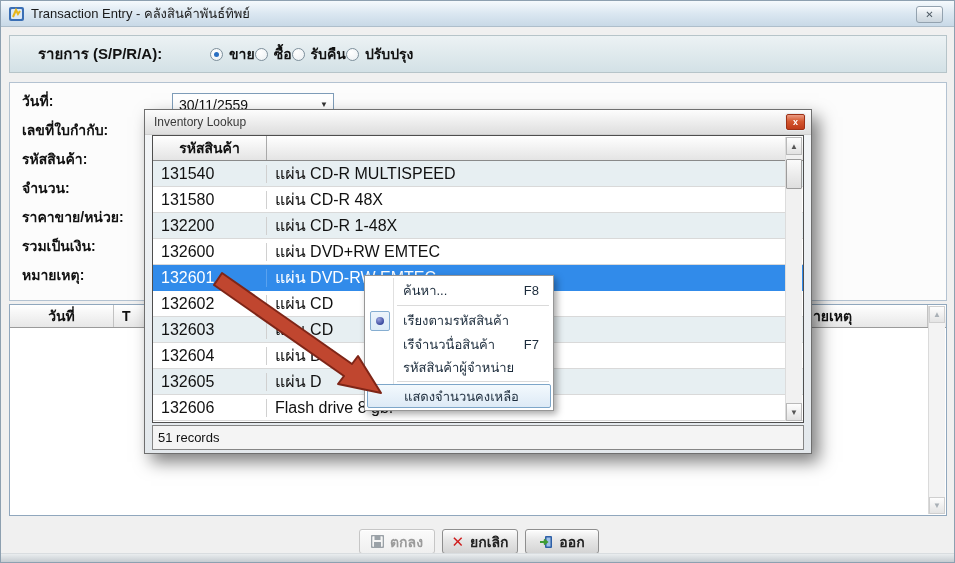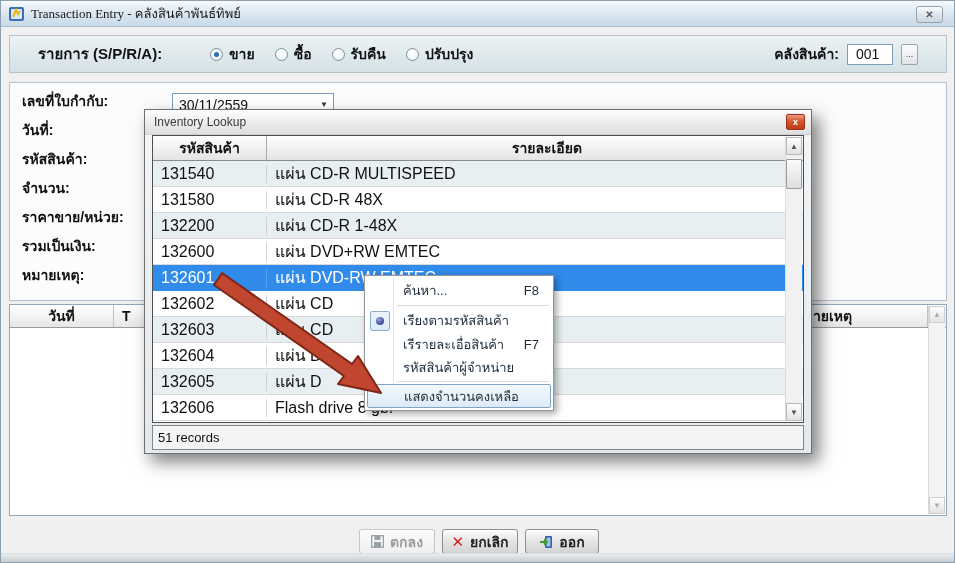--- a/index.html
+++ b/index.html
@@ -5,35 +5,35 @@
   * { margin:0; padding:0; box-sizing:border-box; }
   html,body { background:#cfd4d9; }
   body { font-family:"Liberation Sans","DejaVu Sans",sans-serif; }
 
   .window { position:relative; width:955px; height:563px; background:#f0f0f0;
             border:1px solid #8da0b0; overflow:hidden; }
 
   
   .titlebar { position:absolute; left:0; top:0; right:0; height:26px;
               background:linear-gradient(#f5fafd, #dbe7f1 50%, #c8d9e7);
-              border-bottom:1px solid #aebecb; display:flex; align-items:center;font-family:Liberation Serif, serif; }
+              border-bottom:1px solid #aebecb; display:flex; align-items:center; }
   .app-icon { width:17px; height:16px; margin:0 6px 0 7px; }
   .title-text { font-size:13px; color:#1a1a1a; }
   .win-close { position:absolute; right:11px; top:5px; width:27px; height:17px;
                background:linear-gradient(#fdfeff,#dfe6ec 50%,#ccd6de);
                border:1px solid #93a2af; border-radius:3px;
                font-size:10px; font-weight:bold; color:#4e5a64;
                display:flex; align-items:center; justify-content:center; cursor:default; }
 
   
   .toppanel { position:absolute; left:8px; top:34px; width:938px; height:38px;
               background:linear-gradient(#ecf2f4,#d3e1e6);
               border:1px solid #b6c4c9; display:flex; align-items:center; padding:0 28px; }
   .trans-label { font-size:15px; font-weight:bold; color:#111; width:172px; }
-  .radio-group { display:flex; gap:20px; }
+  .radio-group { display:flex; }
   .radio-opt { display:flex; align-items:center; gap:6px; font-size:14px; font-weight:bold; color:#111; }
   .radio-circ { width:13px; height:13px; border-radius:50%; border:1px solid #7d8f9b;
                 background:radial-gradient(circle at 35% 30%, #ffffff, #e9eef1);
                 display:flex; align-items:center; justify-content:center; }
   .radio-circ.checked::after { content:""; width:5px; height:5px; border-radius:50%; background:#2a6fc2; display:block; }
   .wh-right { margin-left:auto; display:flex; align-items:center; gap:8px; }
   .wh-label { font-size:14px; font-weight:bold; color:#111; }
   .wh-input { width:46px; height:21px; border:1px solid #7f9db9; background:#fff;
               font-family:inherit; font-size:14px; padding-left:8px; color:#111; }
   .wh-browse { width:17px; height:21px; border:1px solid #9aa6ae; border-radius:2px;
@@ -170,31 +170,26 @@
       </div>
       <div class="radio-opt">
         <span class="radio-circ"></span>
         <span>รับคืน</span>
       </div>
       <div class="radio-opt">
         <span class="radio-circ"></span>
         <span>ปรับปรุง</span>
       </div>
     </div>
-    <div class="wh-right">
-      <span class="wh-label">คลังสินค้า:</span>
-      <input class="wh-input" value="001" style="">
-      <div class="wh-browse">...</div>
-    </div>
   </div>
 
   <div class="formpanel">
     <div class="field-labels">
+      <div>วันที่:</div>
       <div>เลขที่ใบกำกับ:</div>
-      <div>วันที่:</div>
       <div>รหัสสินค้า:</div>
       <div>จำนวน:</div>
       <div>ราคาขาย/หน่วย:</div>
       <div>รวมเป็นเงิน:</div>
       <div>หมายเหตุ:</div>
     </div>
     <div class="date-combo">
       <span class="date-value">30/11/2559</span>
       <span class="date-arrow">▼</span>
     </div>
@@ -238,21 +233,20 @@
 
   <div class="dialog">
     <div class="dlg-title">
       <span>Inventory Lookup</span>
     </div>
     <div class="dlg-close">x</div>
 
     <div class="lk-table">
       <div class="lk-head">
         <div class="hc-code">รหัสสินค้า</div>
-        <div class="hc-desc">รายละเอียด</div>
       </div>
       <div class="lk-row tint">
         <div class="code">131540</div>
         <div class="desc">แผ่น CD-R MULTISPEED</div>
       </div>
       <div class="lk-row">
         <div class="code">131580</div>
         <div class="desc">แผ่น CD-R 48X</div>
       </div>
       <div class="lk-row tint">
@@ -306,21 +300,21 @@
       <span class="sc">F8</span>
     </div>
     <div class="m-sep"></div>
     <div class="m-item">
       <span class="m-radio">
           <span class="dot"></span>
         </span>
       <span>เรียงตามรหัสสินค้า</span>
     </div>
     <div class="m-item h23">
-      <span>เรีรายละเอื่อสินค้า</span>
+      <span>เรีจำนวนื่อสินค้า</span>
       <span class="sc">F7</span>
     </div>
     <div class="m-item h23">
       <span>รหัสสินค้าผู้จำหน่าย</span>
     </div>
     <div class="m-sep"></div>
     <div class="m-item hl">
       <span>แสดงจำนวนคงเหลือ</span>
     </div>
   </div>

